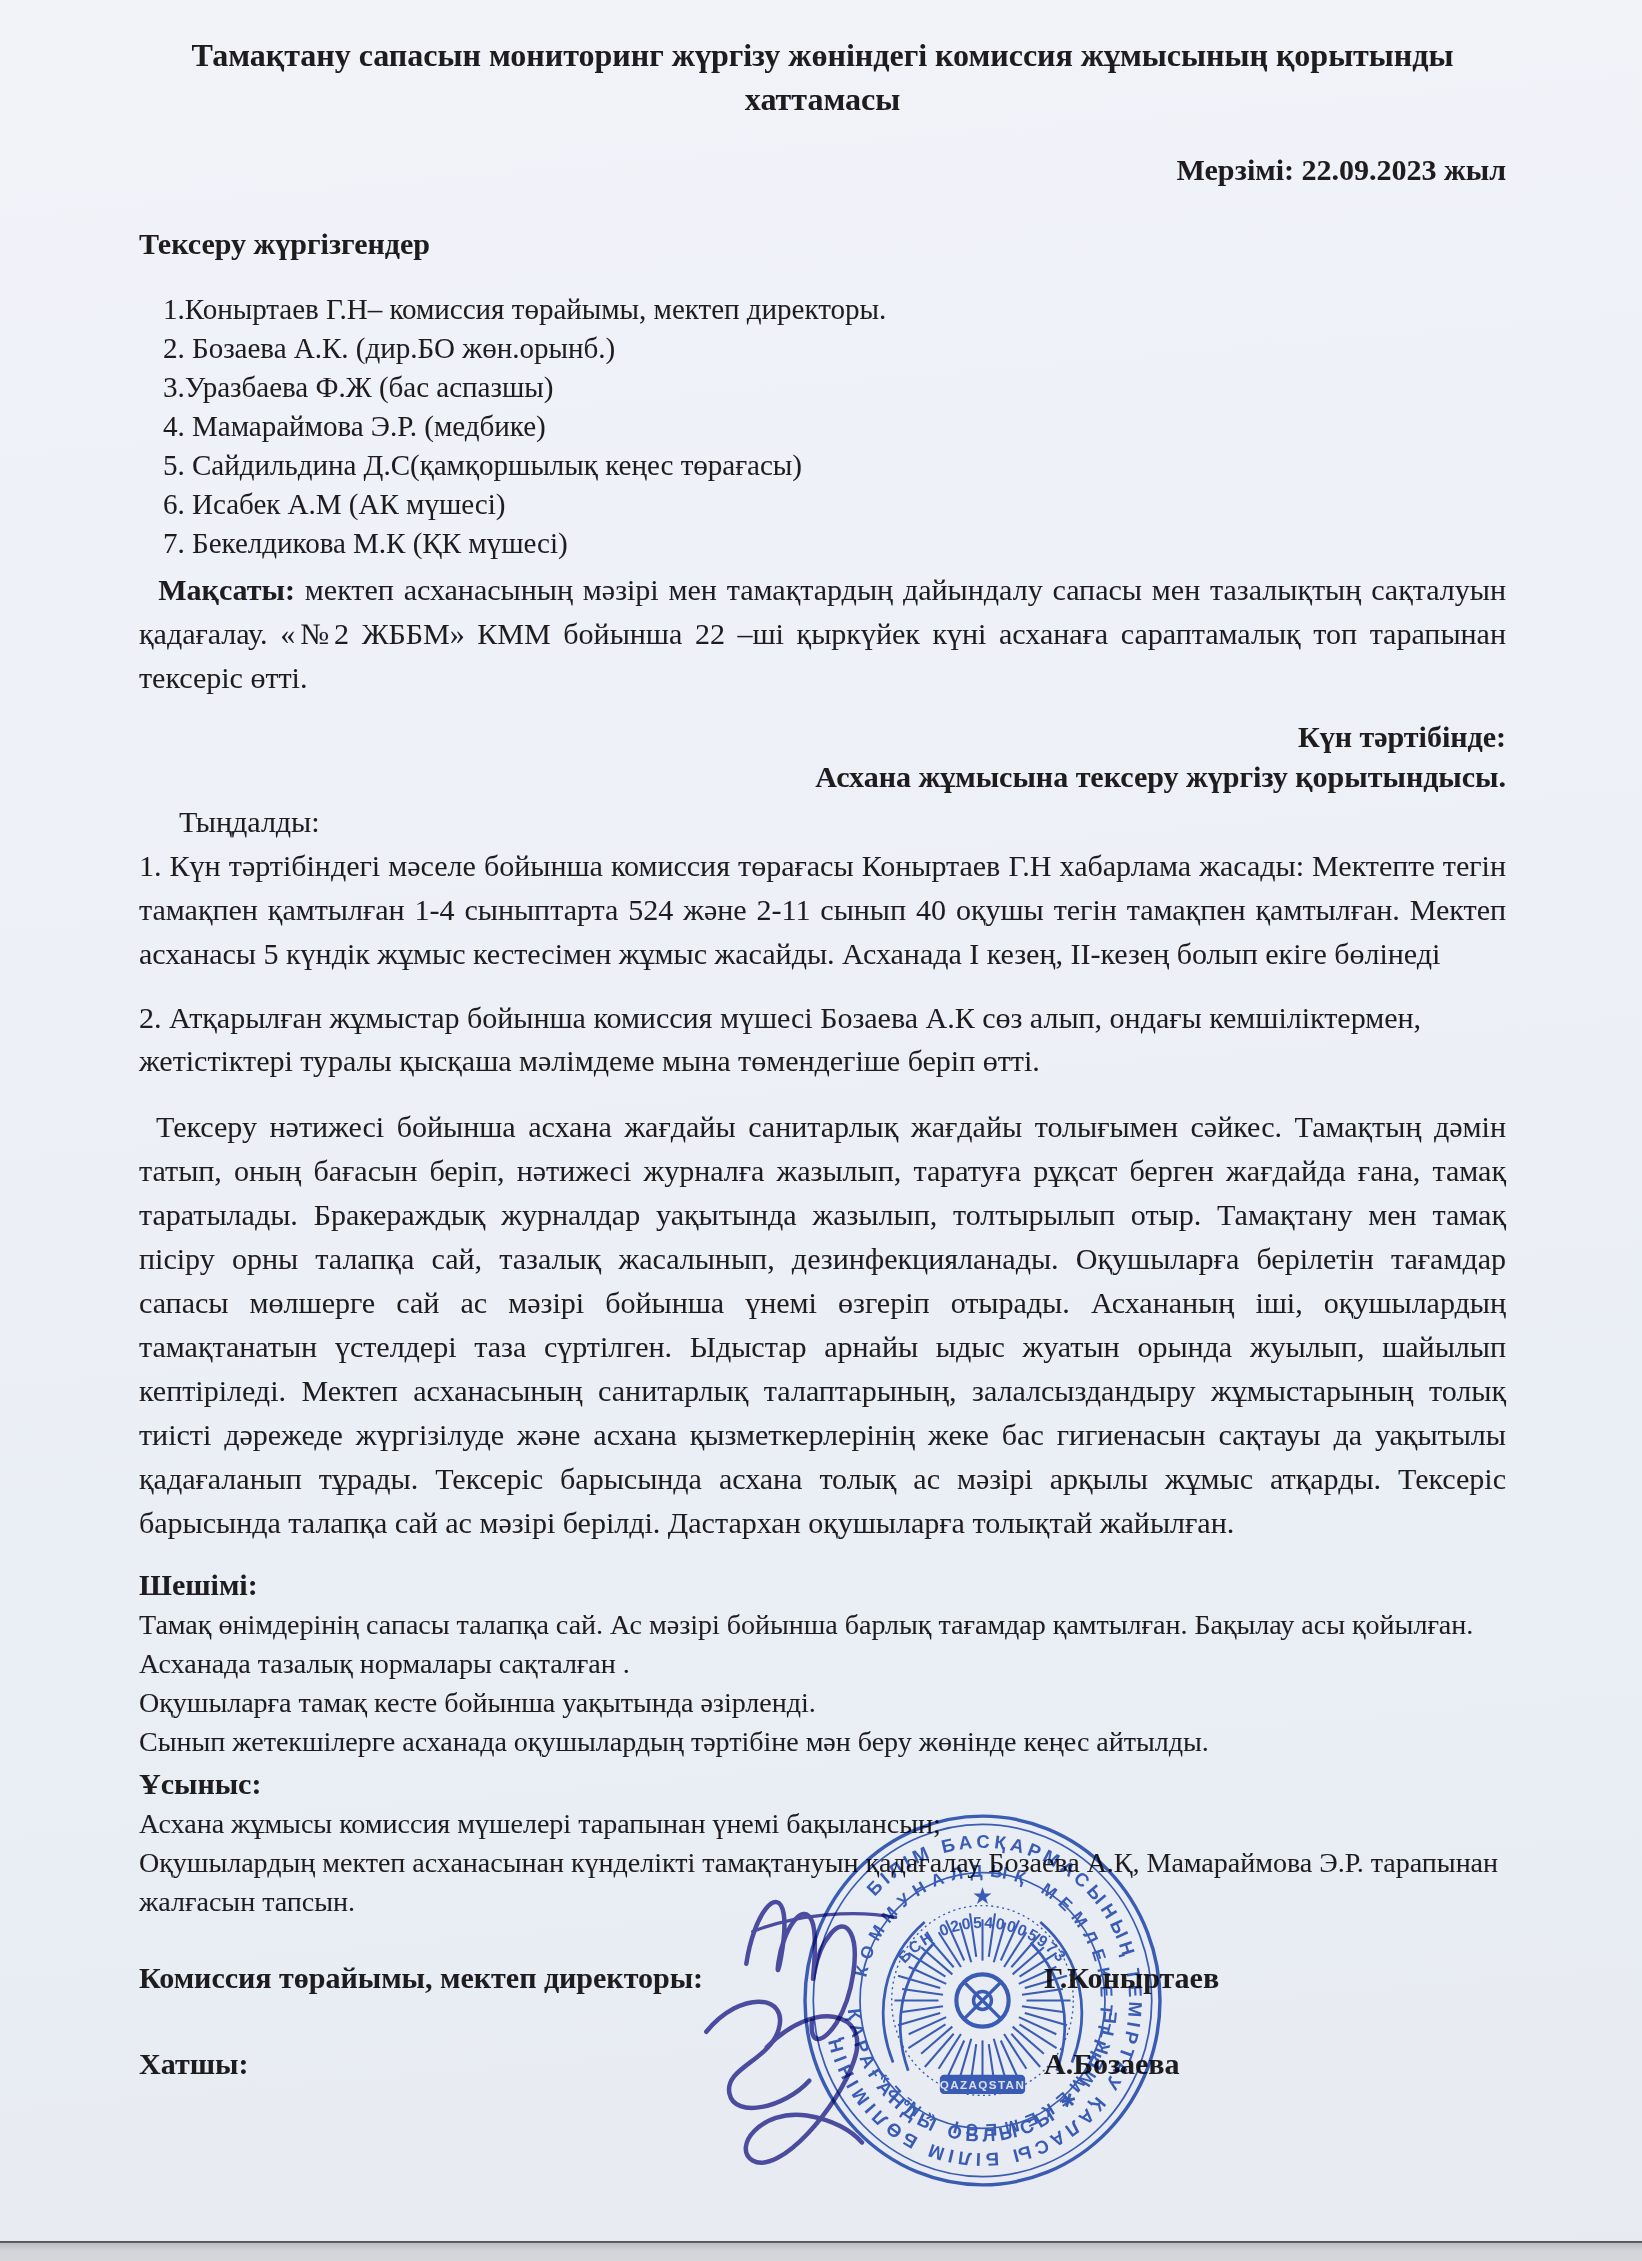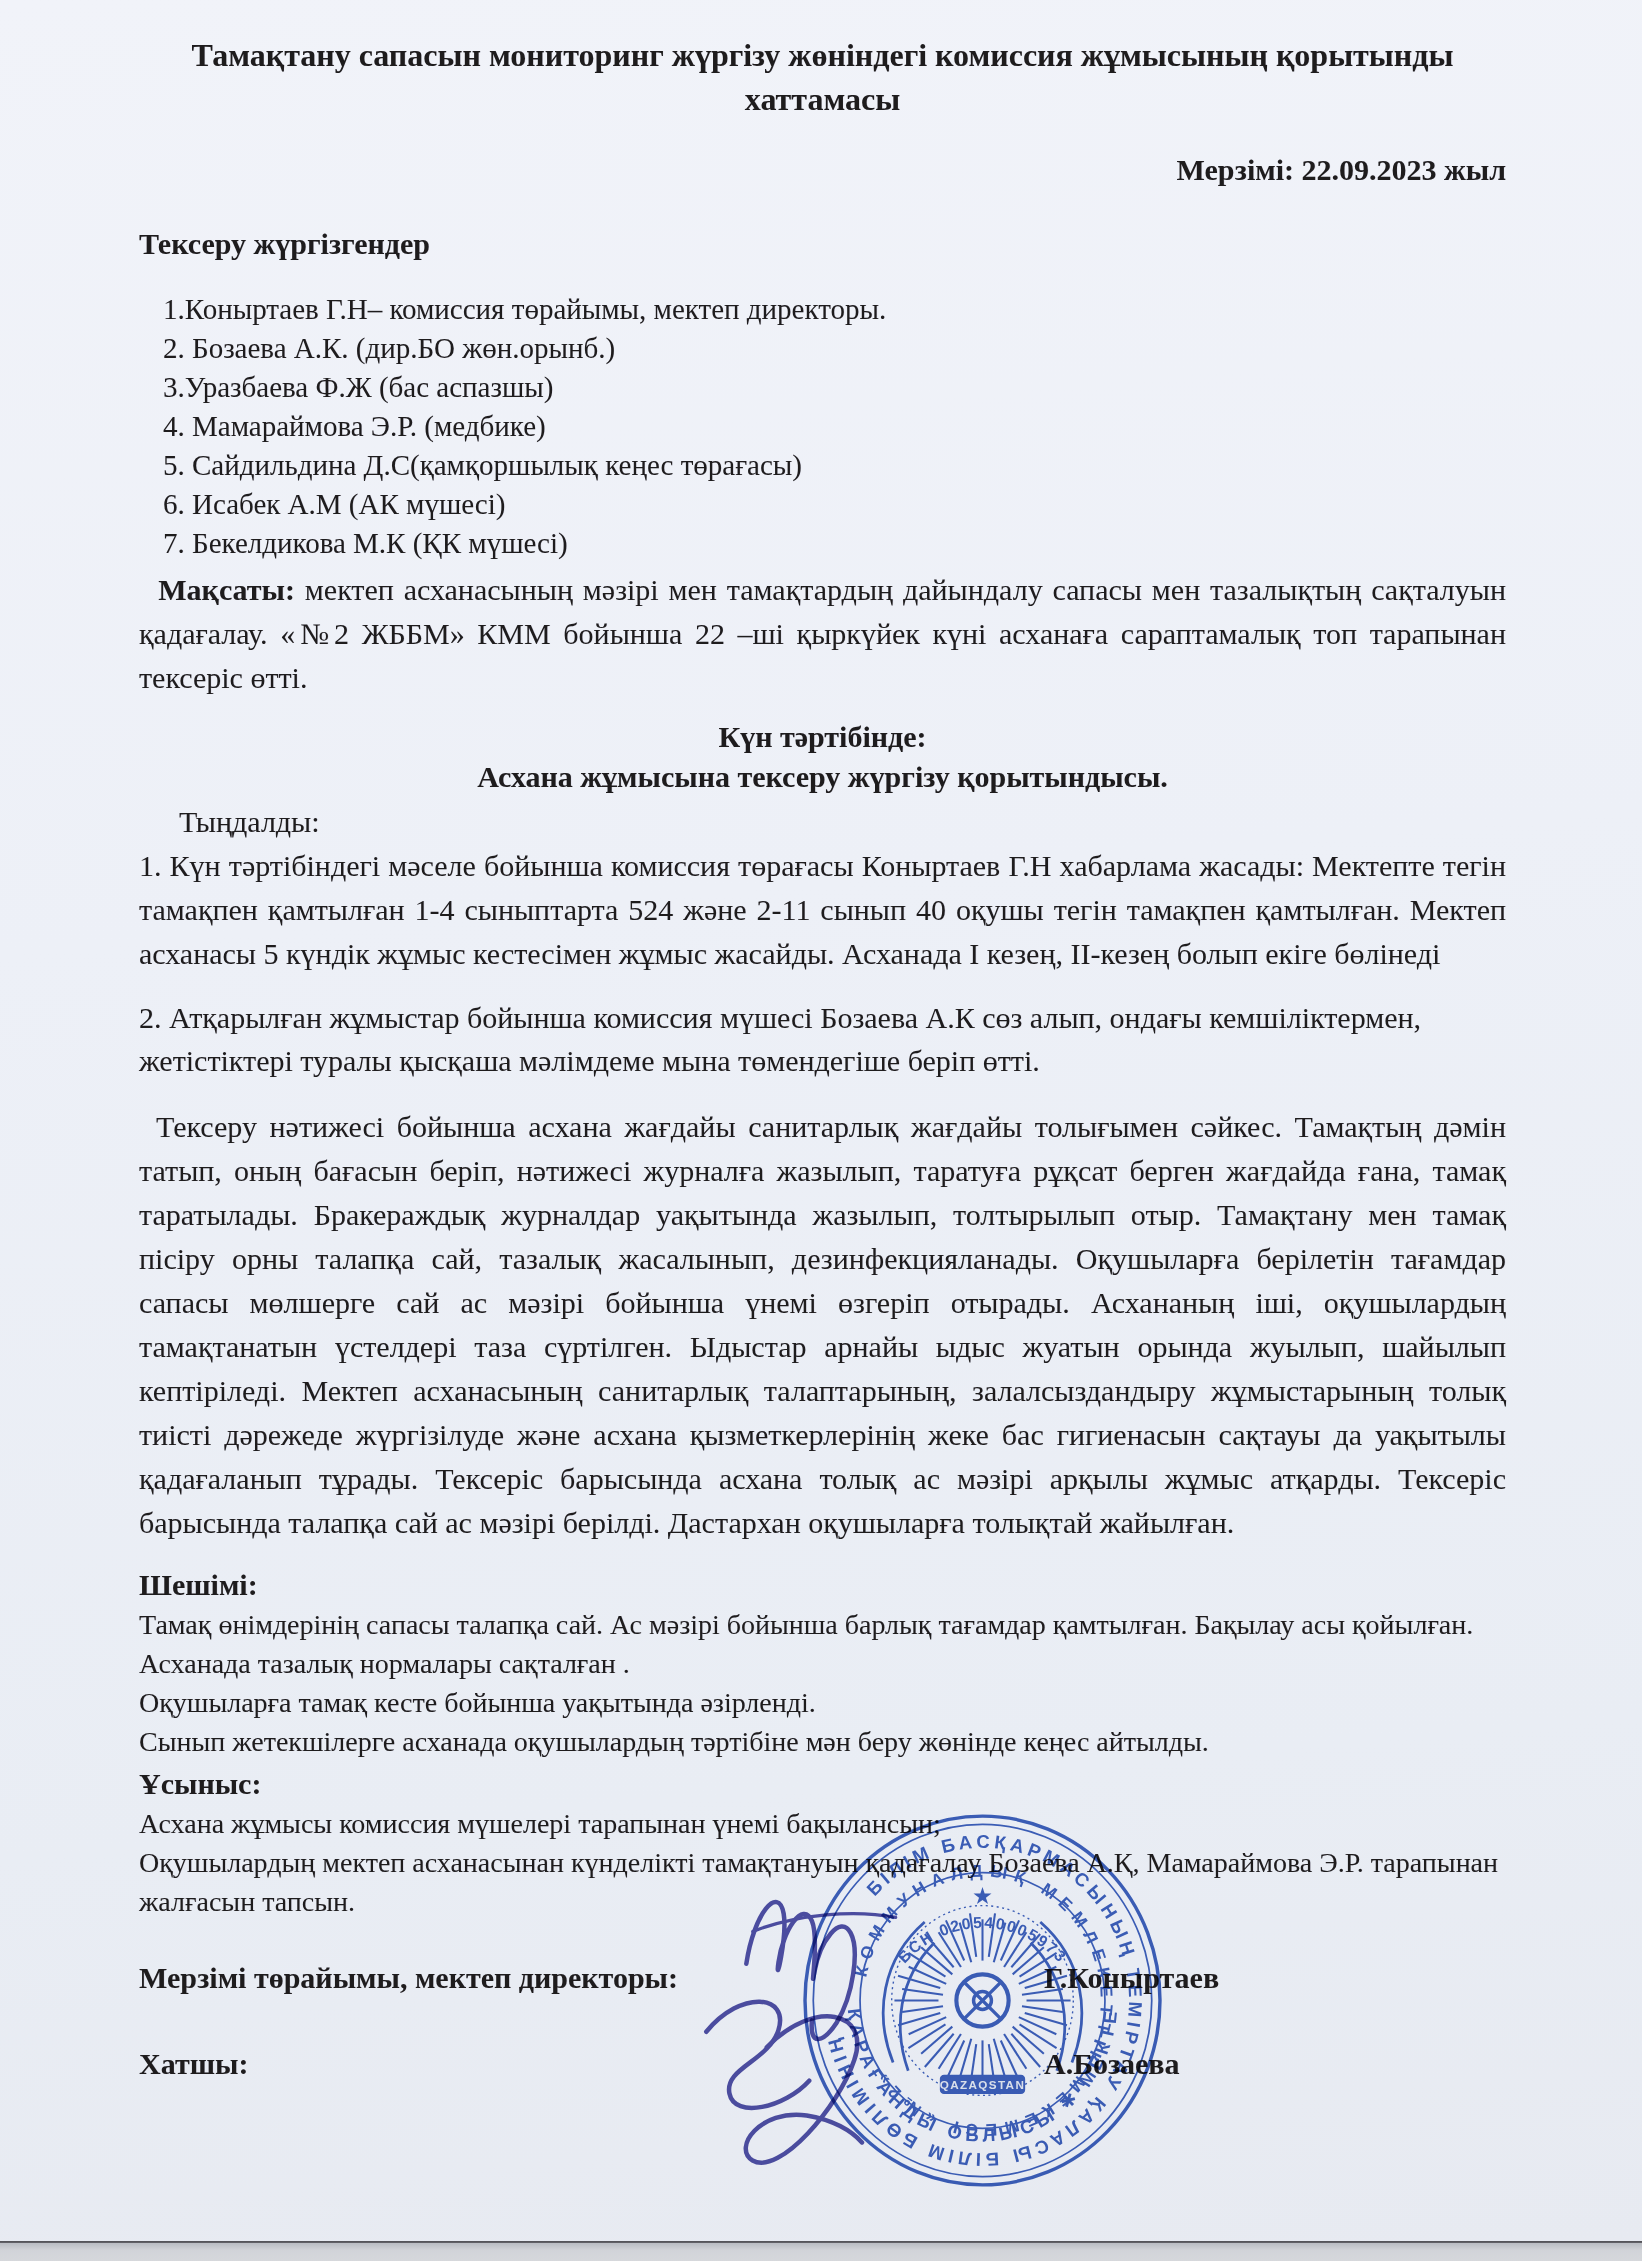--- a/index.html
+++ b/index.html
@@ -27,21 +27,21 @@
   .title .tl{display:block;}
   .date{margin-top:32px;text-align:right;font-size:30px;font-weight:700;}
   .sec-heading{margin-top:37px;font-size:30px;font-weight:700;line-height:40px;}
   .sec-heading.block{margin-top:19.3px;}
   .sec-heading.tight{margin-top:3.9px;}
   .inspectors{margin-top:26px;margin-left:24px;}
   .inspectors .line{line-height:39px;font-size:29px;}
   .para{margin:0;line-height:44px;}
   .justify{text-align:justify;}
   .purpose{margin-top:5.2px;text-indent:19.3px;}
-  .center-heading{margin-top:17px;text-align:center;font-weight:700;font-size:30px;line-height:40px;}
+  .center-heading{margin-top:17px;text-align:right;font-weight:700;font-size:30px;line-height:40px;}
   .center-heading.sub{margin-top:0;}
   .heard{margin-top:5.2px;padding-left:40px;line-height:40px;}
   .item1{margin-top:1.3px;}
   .item2{margin-top:20.6px;line-height:43px;max-width:1288px;}
   .findings{margin-top:23px;text-indent:17px;}
   .plainlines .line{line-height:39px;font-size:28px;}
   .sig-row{position:relative;margin-top:37px;line-height:40px;}
   .sig-row.second{margin-top:46px;}
   .sig-label{font-weight:700;font-size:30px;}
   .sig-name{position:absolute;left:905px;top:0;font-weight:700;font-size:30px;}
@@ -103,21 +103,21 @@
       <div class="line">Сынып жетекшілерге асханада оқушылардың тәртібіне мән беру жөнінде кеңес айтылды.</div>
     </div>
 
     <div class="sec-heading tight">Ұсыныс:</div>
     <div class="plainlines">
       <div class="line">Асхана жұмысы комиссия мүшелері тарапынан үнемі бақылансын;</div>
       <div class="line">Оқушылардың мектеп асханасынан күнделікті тамақтануын қадағалау Бозаева А.Қ, Мамараймова Э.Р.  тарапынан жалғасын тапсын.</div>
     </div>
 
     <div class="sig-row">
-      <span class="sig-label">Мерзімі төрайымы, мектеп директоры:</span>
+      <span class="sig-label">Комиссия төрайымы, мектеп директоры:</span>
       <span class="sig-name">Г.Коныртаев</span>
     </div>
     <div class="sig-row second">
       <span class="sig-label">Хатшы:</span>
       <span class="sig-name">А.Бозаева</span>
     </div>
 
   </div>
 
   <svg class="stamp-svg" viewBox="0 0 560 580" xmlns="http://www.w3.org/2000/svg">

